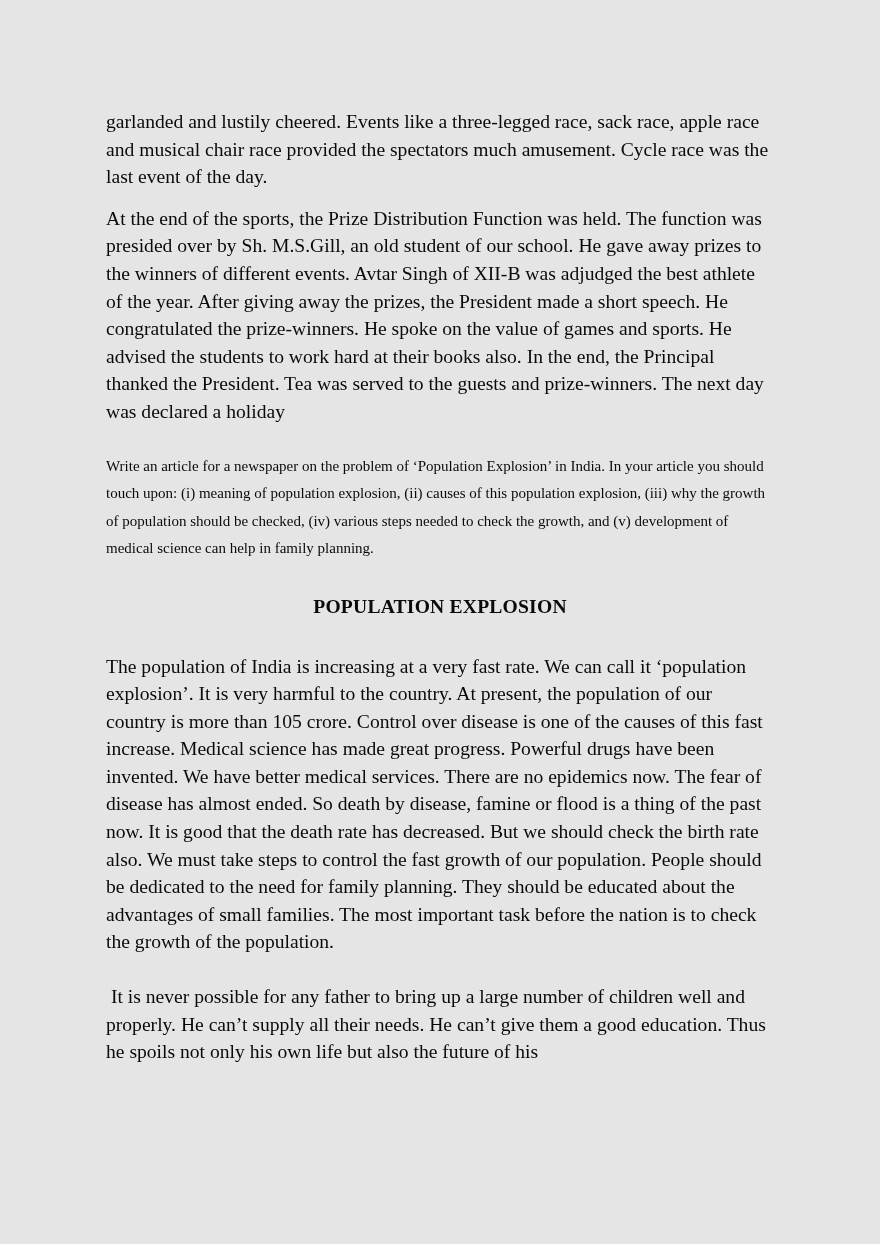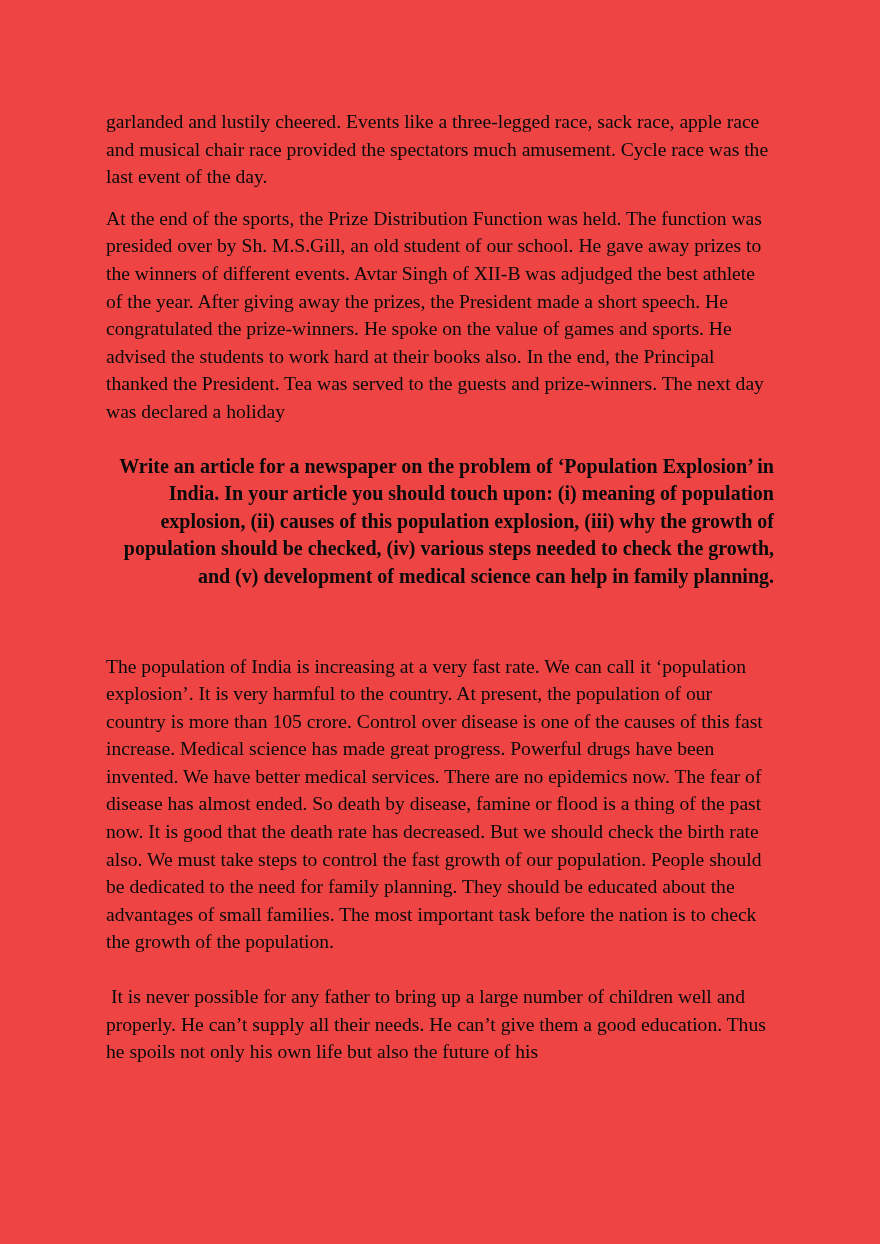--- a/index.html
+++ b/index.html
@@ -4,45 +4,45 @@
 <style>
   html, body {
     margin: 0;
     padding: 0;
     background: #ffffff;
   }
   .page {
     position: relative;
     width: 880px;
     height: 1244px;
-    background: #ef4444;
+    background: #e5e5e5;
     overflow: hidden;
     font-family: "Liberation Serif", "DejaVu Serif", serif;
     color: #0a0a0a;
   }
   .content {
     position: absolute;
     left: 106px;
     top: 108px;
     width: 668px;
   }
   p.body-para {
     margin: 0 0 14px 0;
     font-size: 19.6px;
     line-height: 27.6px;
     text-align: left;
     white-space: pre-wrap;
     -webkit-font-smoothing: antialiased;
   }
   p.bold-para {
     margin: 0 0 14px 0;
-    font-size: 20px;
+    font-size: 15px;
     line-height: 27.6px;
-    font-weight: bold;
-    text-align: right;
+    font-weight: normal;
+    text-align: left;
     white-space: pre-wrap;
   }
   .spacer-sm { height: 13px; }
   .spacer-md { height: 16px; }
   h1.doc-title {
     margin: 0;
     font-size: 19.6px;
     line-height: 27.6px;
     font-weight: bold;
     text-align: center;
@@ -66,20 +66,21 @@
     <p class="body-para">garlanded and lustily cheered. Events like a three-legged race, sack race, apple race and musical chair race provided the spectators much amusement. Cycle race was the last event of the day.</p>
 
     <p class="body-para">At the end of the sports, the Prize Distribution Function was held. The function was presided over by Sh. M.S.Gill, an old student of our school. He gave away prizes to the winners of different events. Avtar Singh of XII-B was adjudged the best athlete of the year. After giving away the prizes, the President made a short speech. He congratulated the prize-winners. He spoke on the value of games and sports. He advised the students to work hard at their books also. In the end, the Principal thanked the President. Tea was served to the guests and prize-winners. The next day was declared a holiday</p>
 
     <div class="spacer-sm"></div>
 
     <p class="bold-para">Write an article for a newspaper on the problem of ‘Population Explosion’ in India. In your article you should touch upon: (i) meaning of population explosion, (ii) causes of this population explosion, (iii) why the growth of population should be checked, (iv) various steps needed to check the growth, and (v) development of medical science can help in family planning.</p>
 
     <div class="spacer-md"></div>
 
+    <h1 class="doc-title">POPULATION EXPLOSION</h1>
 
     <div class="spacer-md"></div>
 
 
     <div class="spacer-md"></div>
 
     <p class="body-para">The population of India is increasing at a very fast rate. We can call it ‘population explosion’. It is very harmful to the country. At present, the population of our country is more than 105 crore. Control over disease is one of the causes of this fast increase. Medical science has made great progress. Powerful drugs have been invented. We have better medical services. There are no epidemics now. The fear of disease has almost ended. So death by disease, famine or flood is a thing of the past now. It is good that the death rate has decreased. But we should check the birth rate also. We must take steps to control the fast growth of our population. People should be dedicated to the need for family planning. They should be educated about the advantages of small families. The most important task before the nation is to check the growth of the population.</p>
 
     <div class="spacer-sm"></div>
 

